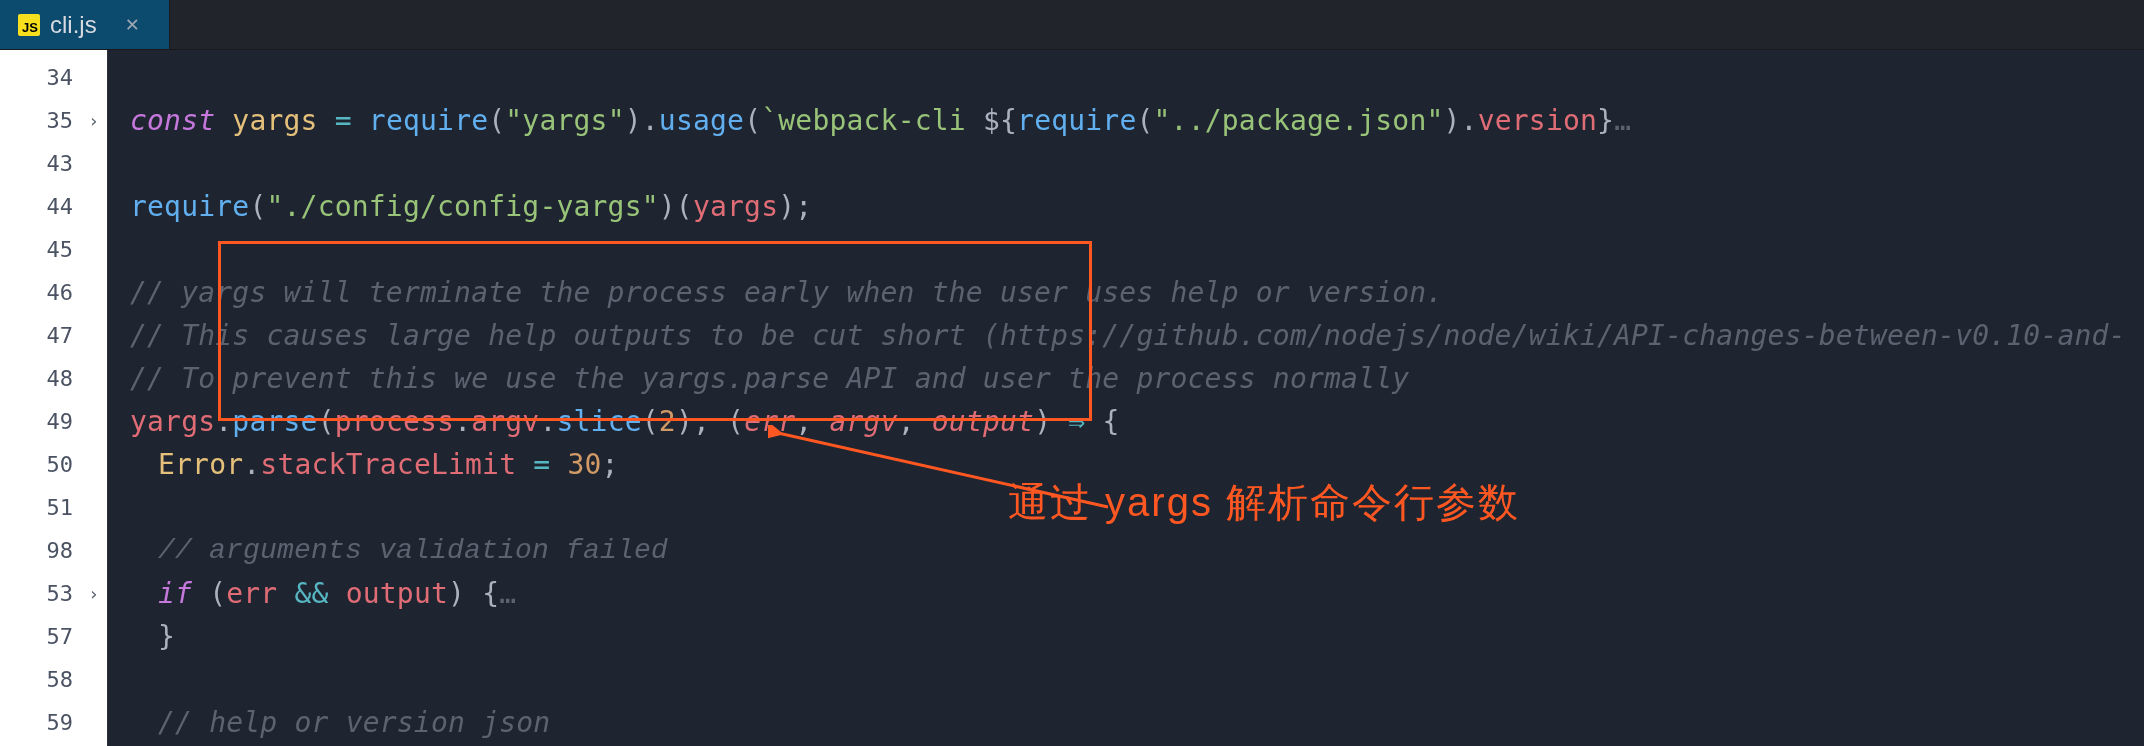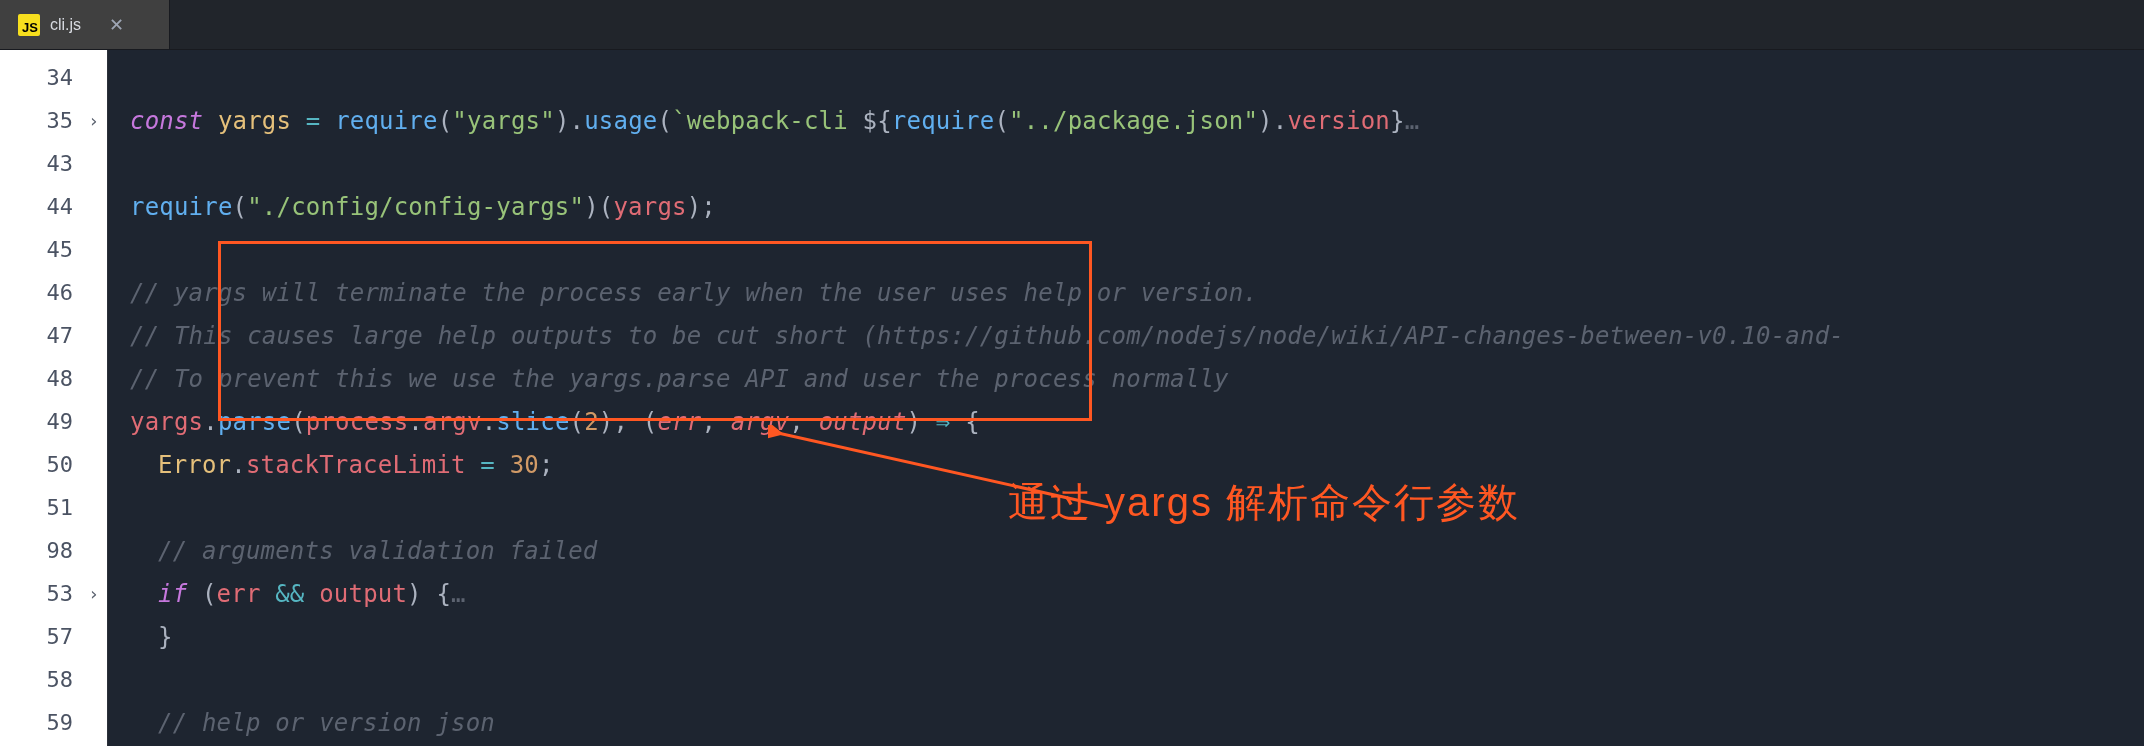--- a/index.html
+++ b/index.html
@@ -15,42 +15,42 @@
     height: 50px;
     background: #21252b;
     display: flex;
     align-items: stretch;
     border-bottom: 1px solid #181a1f;
   }
   .tab {
     display: flex;
     align-items: center;
     padding: 0 18px 0 18px;
-    background: #404040;
+    background: #0c4a6e;
     gap: 10px;
     border-right: 1px solid #181a1f;
     min-width: 170px;
   }
   .tab .js-icon {
     width: 22px;
     height: 22px;
     background: #f7df1e;
     display: flex;
     align-items: flex-end;
     justify-content: flex-end;
     font-family: Helvetica, Arial, sans-serif;
     font-weight: bold;
     font-size: 13px;
     color: #000;
     padding: 0 2px 1px 0;
     border-radius: 2px;
   }
   .tab .tab-label {
     color: #d7dae0;
-    font-size: 16px;
+    font-size: 24px;
     font-family: -apple-system, BlinkMacSystemFont, "Segoe UI", sans-serif;
   }
   .tab .close-icon {
     margin-left: 18px;
     color: #9da5b4;
     font-size: 18px;
     font-family: sans-serif;
   }
   .editor {
     display: flex;
@@ -88,21 +88,21 @@
     flex: 1;
     padding-top: 6px;
     padding-left: 22px;
     position: relative;
   }
   .code-row {
     height: 43px;
     display: flex;
     align-items: center;
     white-space: pre;
-    font-size: 24px;
+    font-size: 28px;
     font-family: 'Menlo', 'Monaco', monospace;
     letter-spacing: 0.2px;
   }
   .tok-kw    { color: #c678dd; font-style: italic; }
   .tok-var   { color: #e5c07b; }
   .tok-var2  { color: #e06c75; }
   .tok-fn    { color: #61afef; }
   .tok-str   { color: #98c379; }
   .tok-punc  { color: #abb2bf; }
   .tok-prop  { color: #e06c75; }
@@ -223,20 +223,20 @@
       <div class="code-row"><span class="tok-kw" style="font-style: italic;">const </span><span class="tok-var">yargs</span><span class="tok-punc"> </span><span class="tok-op">=</span><span class="tok-punc"> </span><span class="tok-fn">require</span><span class="tok-punc">(</span><span class="tok-str">"yargs"</span><span class="tok-punc">).</span><span class="tok-fn">usage</span><span class="tok-punc">(</span><span class="tok-str">`webpack-cli </span><span class="tok-tmpl">${</span><span class="tok-fn">require</span><span class="tok-punc">(</span><span class="tok-str">"../package.json"</span><span class="tok-punc">).</span><span class="tok-prop">version</span><span class="tok-tmpl">}</span><span class="tok-dots">…</span></div>
       <div class="code-row"></div>
       <div class="code-row"><span class="tok-fn">require</span><span class="tok-punc">(</span><span class="tok-str">"./config/config-yargs"</span><span class="tok-punc">)(</span><span class="tok-var2">yargs</span><span class="tok-punc">);</span></div>
       <div class="code-row"></div>
       <div class="code-row"><span class="tok-cmt" style="font-style: italic;">// yargs will terminate the process early when the user uses help or version.</span></div>
       <div class="code-row"><span class="tok-cmt" style="">// This causes large help outputs to be cut short (https://github.com/nodejs/node/wiki/API-changes-between-v0.10-and-</span></div>
       <div class="code-row"><span class="tok-cmt" style="font-style: italic;">// To prevent this we use the yargs.parse API and user the process normally</span></div>
       <div class="code-row"><span class="tok-var2">yargs</span><span class="tok-punc">.</span><span class="tok-fn">parse</span><span class="tok-punc">(</span><span class="tok-var2">process</span><span class="tok-punc">.</span><span class="tok-var2">argv</span><span class="tok-punc">.</span><span class="tok-fn">slice</span><span class="tok-punc">(</span><span class="tok-num">2</span><span class="tok-punc">), (</span><span class="tok-var2 tok-it" style="font-style: italic;">err</span><span class="tok-punc">, </span><span class="tok-var2 tok-it" style="font-style: italic;">argv</span><span class="tok-punc">, </span><span class="tok-var2 tok-it" style="font-style: italic;">output</span><span class="tok-punc">) </span><span class="tok-op">⇒</span><span class="tok-punc"> {</span></div>
       <div class="code-row"><span class="indent" style="width: 28px;"></span><span class="tok-var">Error</span><span class="tok-punc">.</span><span class="tok-var2">stackTraceLimit</span><span class="tok-punc"> </span><span class="tok-op">=</span><span class="tok-punc"> </span><span class="tok-num">30</span><span class="tok-punc">;</span></div>
       <div class="code-row"></div>
-      <div class="code-row"><span class="indent" style="width: 28px;"></span><span class="tok-cmt" style="font-style: italic;">// arguments validation failed</span></div>
+      <div class="code-row"><span class="indent" style="width: 28px;"></span><span class="tok-cmt" style="font-style: italic; font-family: Liberation Mono, monospace;">// arguments validation failed</span></div>
       <div class="code-row"><span class="indent" style="width: 28px;"></span><span class="tok-kw" style="font-style: italic;">if </span><span class="tok-punc">(</span><span class="tok-var2">err</span><span class="tok-punc"> </span><span class="tok-op">&amp;&amp;</span><span class="tok-punc"> </span><span class="tok-var2">output</span><span class="tok-punc">) {</span><span class="tok-dots">…</span></div>
       <div class="code-row"><span class="indent" style="width: 28px;"></span><span class="tok-punc">}</span></div>
       <div class="code-row"></div>
       <div class="code-row"><span class="indent" style="width: 28px;"></span><span class="tok-cmt" style="font-style: italic;">// help or version json</span></div>
       <div class="code-row"><span class="indent" style="width: 28px;"></span></div>
     </div>
 </div>
 
 </body></html>

